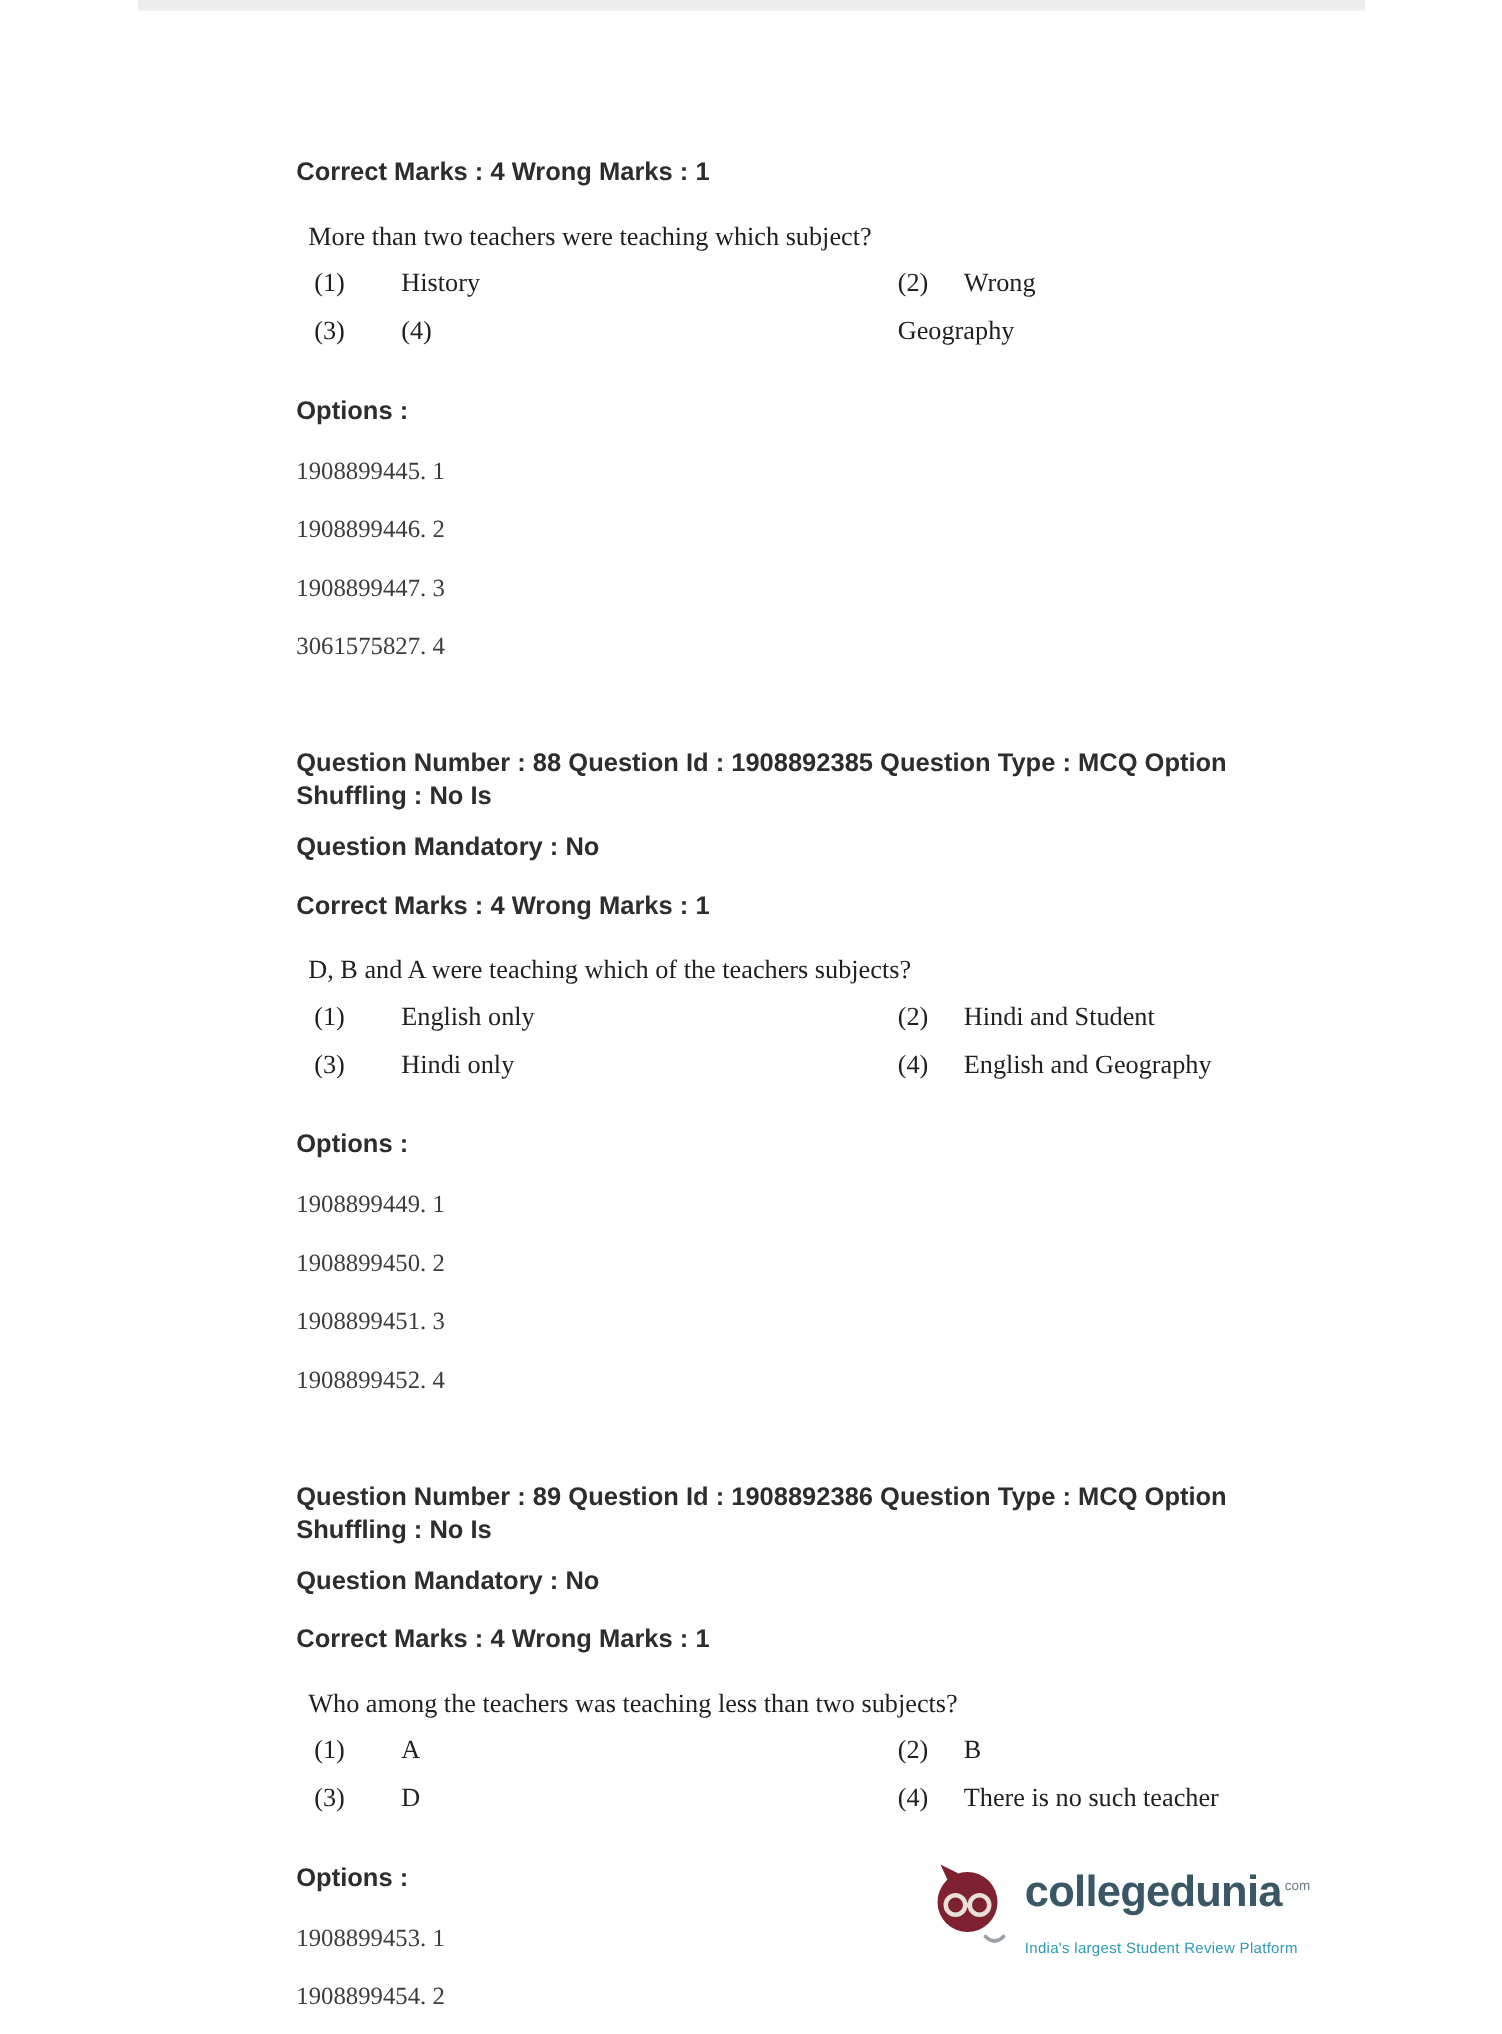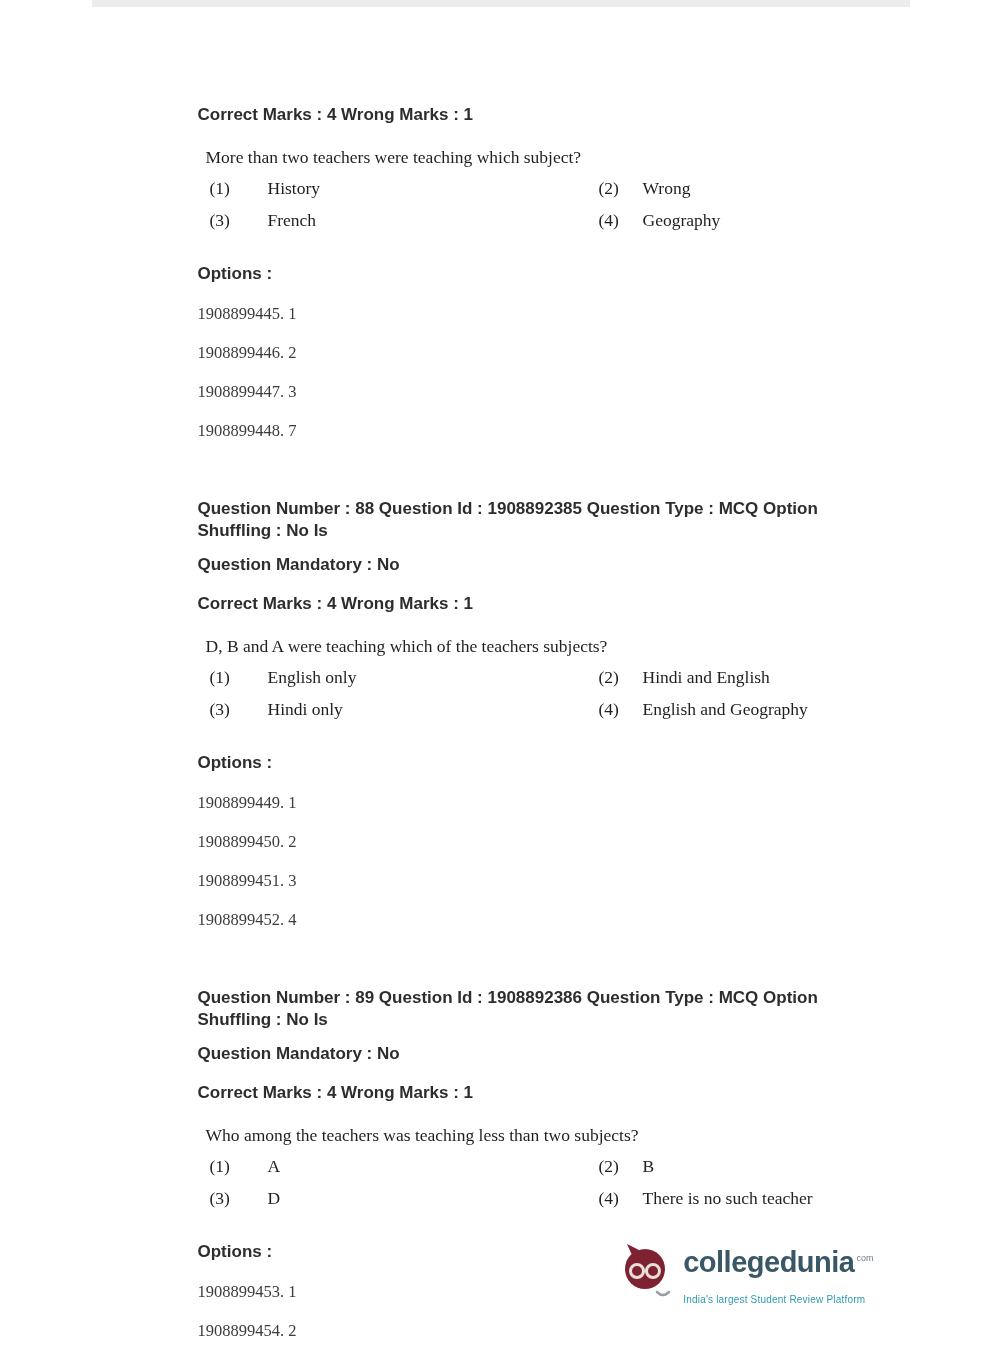--- a/index.html
+++ b/index.html
@@ -101,41 +101,40 @@
 
     <section class="q-block">
       <p class="bold-line">Correct Marks : 4 Wrong Marks : 1</p>
       <p class="q-text">More than two teachers were teaching which subject?</p>
       <div class="choices">
         <span>(1)</span>
         <span>History</span>
         <span>(2)</span>
         <span>Wrong</span>
         <span>(3)</span>
-        <span>French</span>
         <span>(4)</span>
         <span>Geography</span>
       </div>
       <p class="bold-line options-label">Options :</p>
       <p class="opt-id">1908899445. 1</p>
       <p class="opt-id">1908899446. 2</p>
       <p class="opt-id">1908899447. 3</p>
-      <p class="opt-id">1908899448. 7</p>
+      <p class="opt-id">3061575827. 4</p>
     </section>
 
     <section class="q-block">
       <p class="bold-line">Question Number : 88 Question Id : 1908892385 Question Type : MCQ Option Shuffling : No Is</p>
       <p class="bold-line q-header-line2">Question Mandatory : No</p>
       <p class="bold-line marks-after-header">Correct Marks : 4 Wrong Marks : 1</p>
       <p class="q-text">D, B and A were teaching which of the teachers subjects?</p>
       <div class="choices">
         <span>(1)</span>
         <span>English only</span>
         <span>(2)</span>
-        <span>Hindi and English</span>
+        <span>Hindi and Student</span>
         <span>(3)</span>
         <span>Hindi only</span>
         <span>(4)</span>
         <span>English and Geography</span>
       </div>
       <p class="bold-line options-label">Options :</p>
       <p class="opt-id">1908899449. 1</p>
       <p class="opt-id">1908899450. 2</p>
       <p class="opt-id">1908899451. 3</p>
       <p class="opt-id">1908899452. 4</p>

